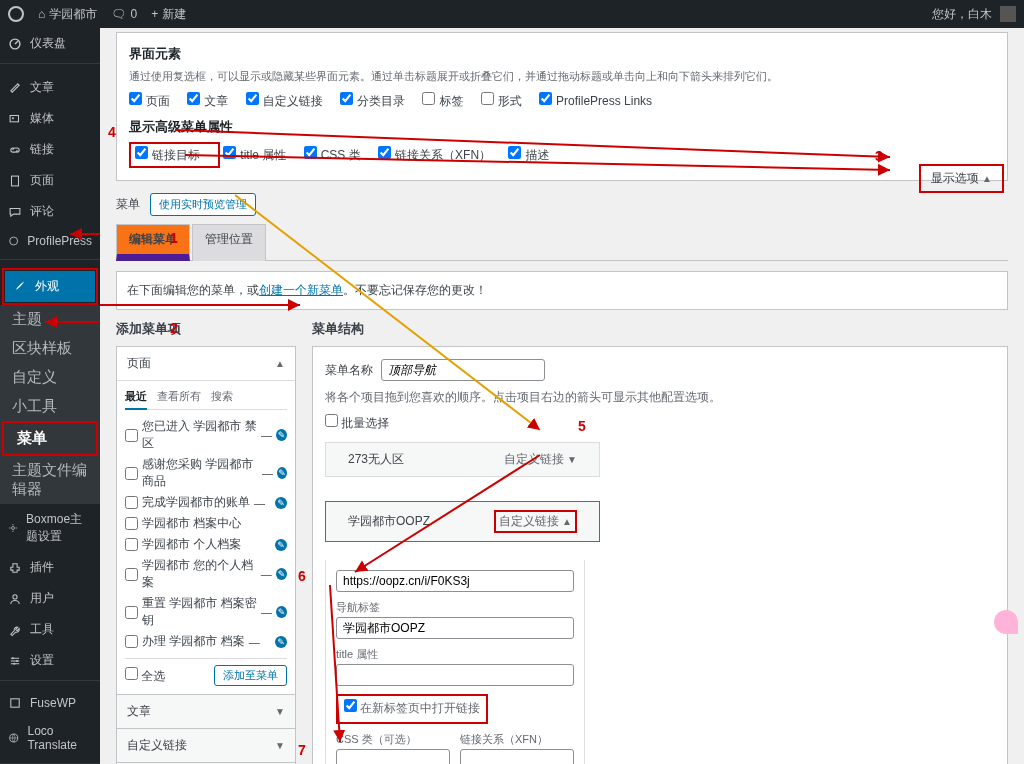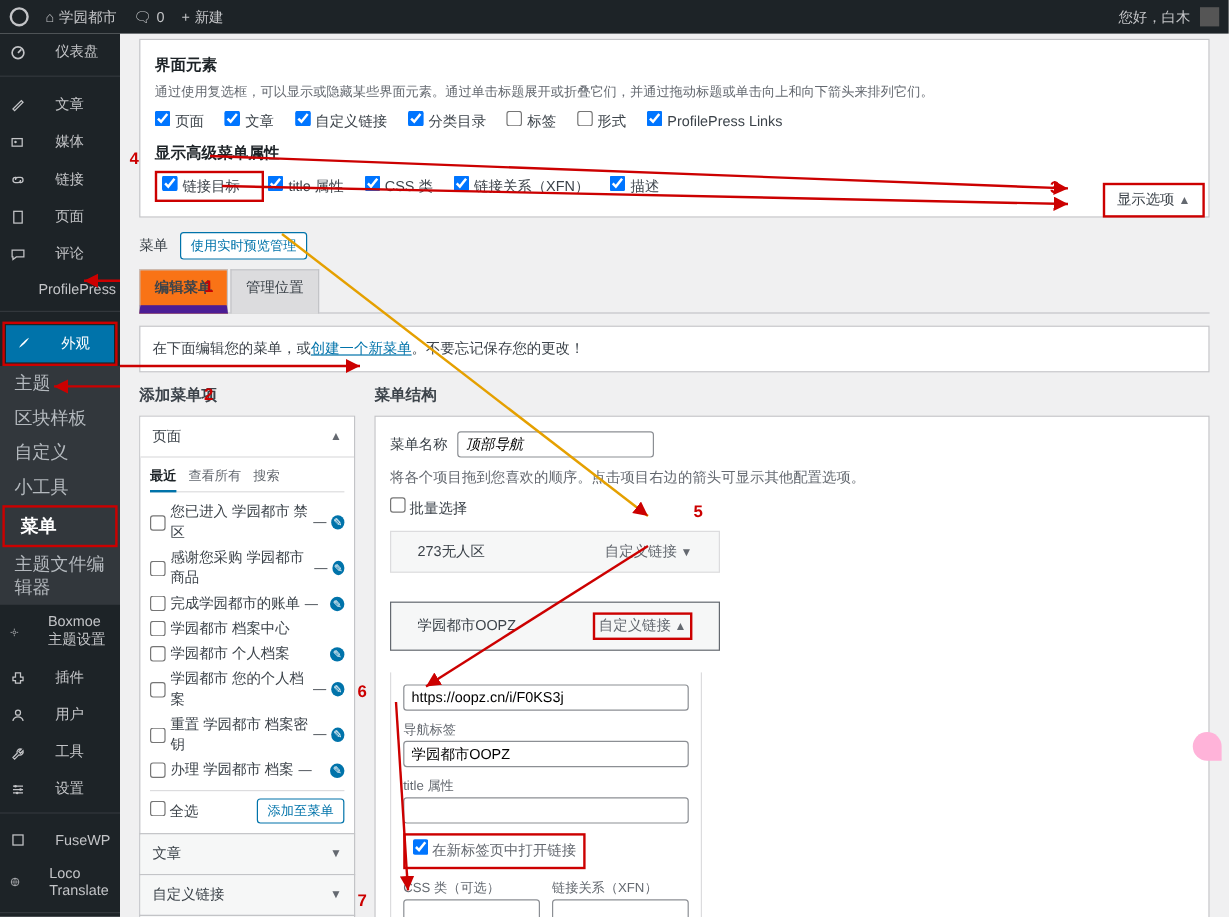--- a/index.html
+++ b/index.html
@@ -2,30 +2,30 @@
 <html><head>
 <meta charset="utf-8">
 <style>
 *{box-sizing:border-box;margin:0;padding:0;font-family:-apple-system,"Segoe UI",Arial,sans-serif;font-size:12px}
 body{background:#f0f0f1;color:#3c434a;width:1024px;height:764px;overflow:hidden}
 .topbar{background:#1d2327;height:28px;display:flex;align-items:center;color:#c3c4c7;padding:0 8px;justify-content:space-between}
 .topbar-left{display:flex;align-items:center;gap:14px}
 .tb-item{display:flex;align-items:center;gap:4px;cursor:pointer}
 .wp-logo{width:16px;height:16px;border:2px solid #c3c4c7;border-radius:50%;display:inline-block}
 .sidebar{position:absolute;left:0;top:28px;bottom:0;width:100px;background:#1d2327;color:#c3c4c7}
-.menu-item{padding:7px 8px;display:flex;align-items:center;gap:24px;cursor:pointer;font-size:12px}
+.menu-item{padding:7px 8px;display:flex;align-items:center;gap:8px;cursor:pointer;font-size:12px}
 .menu-item.current{background:#0073aa;color:#fff}
 .submenu{background:#32373c}
 .submenu .menu-item{padding:5px 8px 5px 12px;font-size:15px;color:#b4b9be}
 .submenu .menu-item.cur{color:#fff;font-weight:600}
 .sep{height:5px;border-top:1px solid #32373c;margin:4px 0}
 .ic{width:14px;height:14px;display:inline-block;fill:currentColor}
 .content{position:absolute;left:100px;top:28px;right:0;bottom:0;padding:0 16px 16px;overflow-y:auto}
 .screen-options-box{border:2px solid #c00;padding:4px 10px;font-size:12px;cursor:pointer;position:relative}
-.so-wrap{position:absolute;right:20px;top:124px}
+.so-wrap{position:absolute;right:20px;top:136px}
 .panel{background:#fff;border:1px solid #c3c4c7;padding:12px;margin-top:4px}
 .panel h3{font-size:13px;margin-bottom:6px;color:#1d2327}
 .ck{margin-right:4px}
 .ck-group label{margin-right:14px;font-size:12px;display:inline-block}
 h1.title{font-size:20px;font-weight:400;margin:12px 0 8px;display:flex;align-items:center;gap:10px}
 .btn-small{border:1px solid #0073aa;color:#0073aa;background:#fff;padding:3px 8px;border-radius:3px;font-size:11px;cursor:pointer}
 .tabs{border-bottom:1px solid #c3c4c7;display:flex}
 .tab{padding:6px 12px;border:1px solid #c3c4c7;border-bottom:none;margin-right:2px;margin-bottom:-1px;background:#dcdcde;cursor:pointer;font-size:12px}
 .tab.active{background:#f97316;border-bottom:7px solid #4c1d95;font-weight:600}
 .notice{background:#fff;border:1px solid #c3c4c7;padding:10px;margin:10px 0;font-size:12px}

